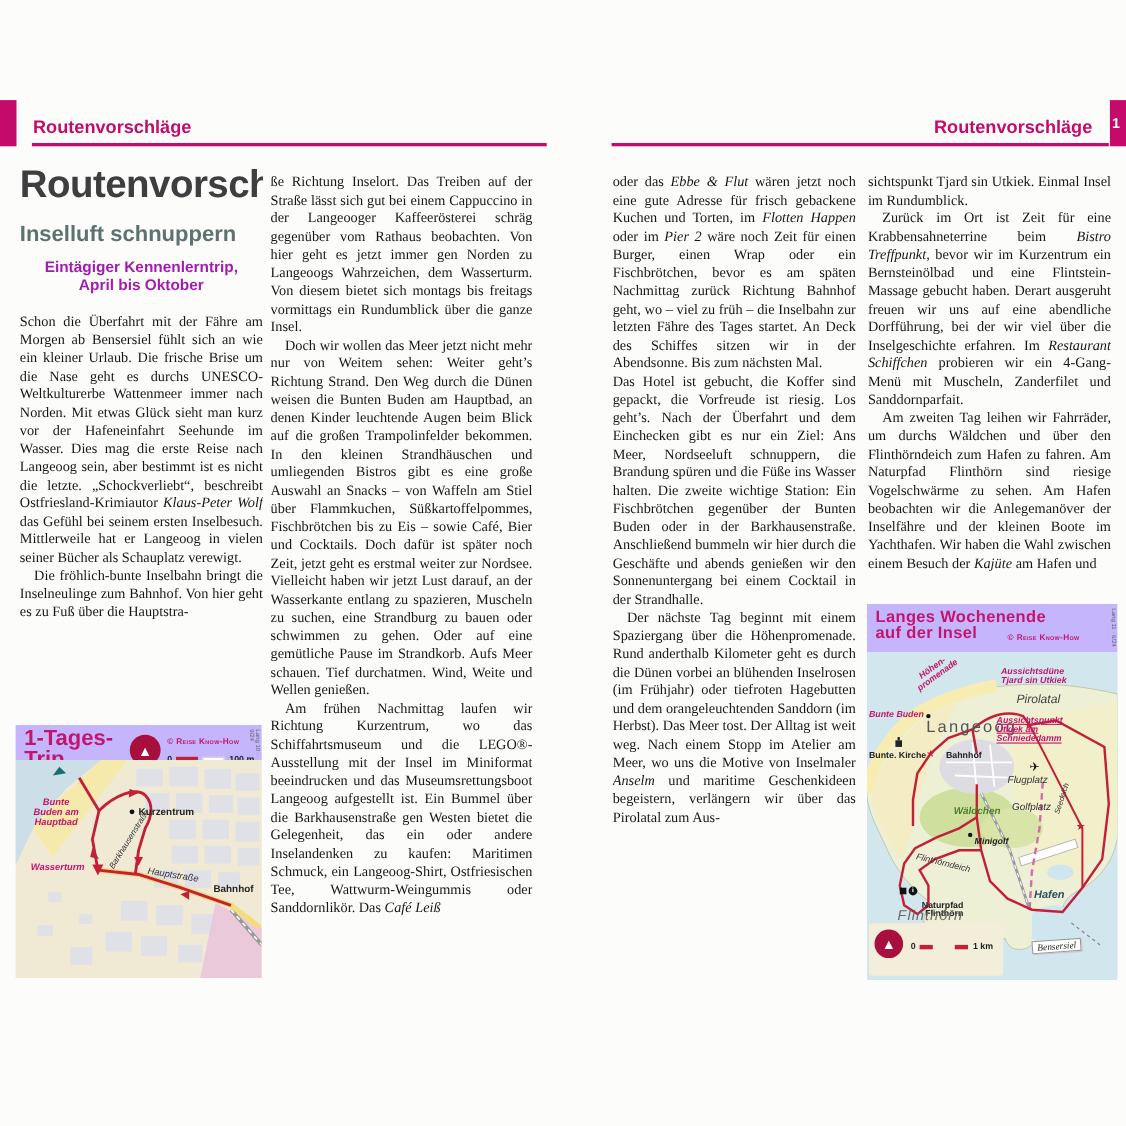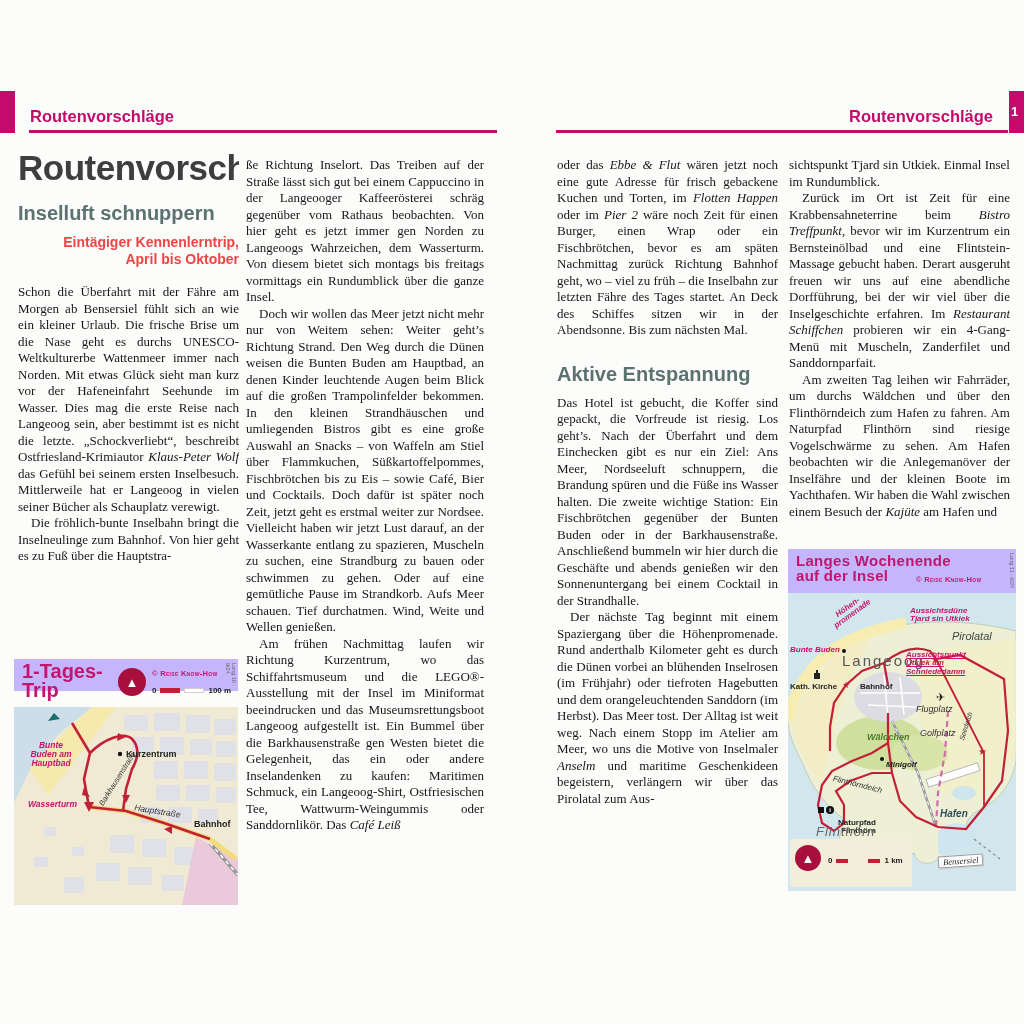--- a/index.html
+++ b/index.html
@@ -29,21 +29,21 @@
   #colL2{left:246px;top:157px;width:238px;height:736px;}
   #colR1{left:557px;top:157px;width:221px;height:750px;}
   #colR2{left:789px;top:157px;width:221px;height:390px;}
 
   h1.pagetitle{font:bold 35px "Liberation Sans",sans-serif;color:#3e3e40;
       letter-spacing:-0.5px;margin:0 0 15px;line-height:38px;}
   .excursion{font:bold 12.5px/15.5px "Liberation Sans",sans-serif;color:#47474a;
       margin:0 0 16px;text-align:left;}
   .excursion .arrow{color:#c40a6a;}
   h2.sect{font:bold 20px "Liberation Sans",sans-serif;color:#5c7270;margin:0 0 9px;text-align:left;}
-  h3.subsect{font:bold 14px/17px "Liberation Sans",sans-serif;color:#ef4444;margin:0 0 16px;text-align:right;}
+  h3.subsect{font:bold 14px/17px "Liberation Sans",sans-serif;color:#a21caf;margin:0 0 16px;text-align:center;}
   h2.sect2{margin-top:24px;}
   .pre{white-space:pre-line;}
 
   
   .map{position:absolute;overflow:hidden;}
   .map-head{position:relative;background:#c4b5fd;width:100%;}
   .map-title{position:absolute;font-family:"Liberation Sans",sans-serif;font-weight:bold;color:#c3156b;}
   .map-credit{position:absolute;font:bold 7.5px "Liberation Sans",sans-serif;color:#c3156b;
       font-variant:small-caps;letter-spacing:.3px;}
   .map-edition{position:absolute;right:1px;top:4px;writing-mode:vertical-rl;
@@ -61,21 +61,21 @@
   .mlabel{position:absolute;font-family:"Liberation Sans",sans-serif;line-height:1.05;}
   .magenta{color:#c3156b;font-weight:bold;font-style:italic;}
   .blk{color:#222;font-weight:bold;}
   .ital{color:#333;font-style:italic;}
   .dot{display:inline-block;width:4px;height:4px;border-radius:50%;background:#111;vertical-align:middle;}
 
   
   #mapDay{left:14px;top:659px;width:224px;height:246px;}
   #mapDay .map-head{height:32px;}
   #mapDay .map-title{left:8px;top:3px;font-size:20px;line-height:19px;}
-  #mapDay .map-body{height:198px;background:#f0ead5;margin-top:16px;}
+  #mapDay .map-body{height:198px;background:#f0ead5;}
   
   #mapWeek{left:788px;top:549px;width:228px;height:342px;}
   #mapWeek .map-head{height:44px;}
   #mapWeek .map-title{left:8px;top:4px;font-size:15px;line-height:15px;letter-spacing:.3px;}
   #mapWeek .map-body{height:298px;background:#d2e6ee;}
   .legendbox{position:absolute;left:2px;top:246px;width:122px;height:48px;background:#f2eeda;
       border-radius:3px;}
   .signbox{background:#fff;border:1px solid #999;padding:0 4px;font:italic 8.5px "Liberation Serif",serif;
       color:#222;transform:rotate(-4deg);box-shadow:1px 1px 0 #ccc;}
   .church{width:6px;height:6px;background:#222;position:absolute;}
@@ -106,21 +106,20 @@
 </div>
 
 <div class="col" id="colL2">
   <p><span>ße Richtung Inselort. Das Treiben auf der Straße lässt sich gut bei einem Cappuccino in der Langeooger Kaffeerösterei schräg gegenüber vom Rathaus beobachten. Von hier geht es jetzt immer gen Norden zu Langeoogs Wahrzeichen, dem </span><span class="b">Wasserturm.</span><span> Von diesem bietet sich montags bis freitags vormittags ein Rundumblick über die ganze Insel.</span></p>
   <p class="ind"><span>Doch wir wollen das Meer jetzt nicht mehr nur von Weitem sehen: Weiter geht’s Richtung Strand. Den Weg durch die Dünen weisen die </span><span class="b">Bunten Buden am Hauptbad,</span><span> an denen Kinder leuchtende Augen beim Blick auf die großen Trampolinfelder bekommen. In den kleinen Strandhäuschen und umliegenden Bistros gibt es eine große Auswahl an Snacks – von Waffeln am Stiel über Flammkuchen, Süßkartoffelpommes, Fischbrötchen bis zu Eis – sowie Café, Bier und Cocktails. Doch dafür ist später noch Zeit, jetzt geht es erstmal weiter zur Nordsee. Vielleicht haben wir jetzt Lust darauf, an der Wasserkante entlang zu spazieren, Muscheln zu suchen, eine Strandburg zu bauen oder schwimmen zu gehen. Oder auf eine gemütliche Pause im Strandkorb. Aufs Meer schauen. Tief durchatmen. Wind, Weite und Wellen genießen.</span></p>
   <p class="ind"><span>Am frühen Nachmittag laufen wir Richtung </span><span class="b">Kurzentrum,</span><span> wo das Schiffahrtsmuseum und die LEGO®-Ausstellung mit der Insel im Miniformat beeindrucken und das Museumsrettungsboot Langeoog aufgestellt ist. Ein Bummel über die </span><span class="b">Barkhausenstraße</span><span> gen Westen bietet die Gelegenheit, das ein oder andere Inselandenken zu kaufen: Maritimen Schmuck, ein Langeoog-Shirt, Ostfriesischen Tee, Wattwurm-Weingummis oder Sanddornlikör. Das </span><span class="i">Café Leiß</span></p>
 </div>
 
 <div class="col" id="colR1">
   <p><span>oder das </span><span class="i">Ebbe &amp; Flut</span><span> wären jetzt noch eine gute Adresse für frisch gebackene Kuchen und Torten, im </span><span class="i">Flotten Happen</span><span> oder im </span><span class="i">Pier 2</span><span> wäre noch Zeit für einen Burger, einen Wrap oder ein Fischbrötchen, bevor es am späten Nachmittag zurück Richtung </span><span class="b">Bahnhof</span><span> geht, wo – viel zu früh – die Inselbahn zur letzten Fähre des Tages startet. An Deck des Schiffes sitzen wir in der Abendsonne. Bis zum nächsten Mal.</span></p>
-  <h2 class="sect sect2">Aktive Entspannung</h2>
   <p><span>Das Hotel ist gebucht, die Koffer sind gepackt, die Vorfreude ist riesig. Los geht’s. Nach der Überfahrt und dem Einchecken gibt es nur ein Ziel: Ans Meer, Nordseeluft schnuppern, die Brandung spüren und die Füße ins Wasser halten. Die zweite wichtige Station: Ein Fischbrötchen gegenüber der </span><span class="b">Bunten Buden</span><span> oder in der </span><span class="b">Barkhausenstraße.</span><span> Anschließend bummeln wir hier durch die Geschäfte und abends genießen wir den Sonnenuntergang bei einem Cocktail in der Strandhalle.</span></p>
   <p class="ind"><span>Der nächste Tag beginnt mit einem Spaziergang über die </span><span class="b">Höhenpromenade.</span><span> Rund anderthalb Kilometer geht es durch die Dünen vorbei an blühenden Inselrosen (im Frühjahr) oder tiefroten Hagebutten und dem orangeleuchtenden Sanddorn (im Herbst). Das Meer tost. Der Alltag ist weit weg. Nach einem Stopp im </span><span class="b">Atelier am Meer,</span><span> wo uns die Motive von Inselmaler </span><span class="i">Anselm</span><span> und maritime Geschenkideen begeistern, verlängern wir über das Pirolatal zum Aus-</span></p>
 </div>
 
 <div class="col" id="colR2">
   <p><span>sichtspunkt </span><span class="b">Tjard sin Utkiek.</span><span> Einmal Insel im Rundumblick.</span></p>
   <p class="ind"><span>Zurück im Ort ist Zeit für eine Krabbensahneterrine beim </span><span class="i">Bistro Treffpunkt,</span><span> bevor wir im </span><span class="b">Kurzentrum</span><span> ein Bernsteinölbad und eine Flintstein-Massage gebucht haben. Derart ausgeruht freuen wir uns auf eine abendliche Dorfführung, bei der wir viel über die Inselgeschichte erfahren. Im </span><span class="i">Restaurant Schiffchen</span><span> probieren wir ein 4-Gang-Menü mit Muscheln, Zanderfilet und Sanddornparfait.</span></p>
   <p class="ind"><span>Am zweiten Tag leihen wir Fahrräder, um durchs Wäldchen und über den </span><span class="b">Flinthörndeich</span><span> zum </span><span class="b">Hafen</span><span> zu fahren. Am </span><span class="b">Naturpfad Flinthörn</span><span> sind riesige Vogelschwärme zu sehen. Am Hafen beobachten wir die Anlegemanöver der Inselfähre und der kleinen Boote im Yachthafen. Wir haben die Wahl zwischen einem Besuch der </span><span class="i">Kajüte</span><span> am Hafen und</span></p>
 </div>
 
@@ -260,29 +259,29 @@
         <text x="54" y="95" font-size="9">★</text>
         <text x="190" y="162" font-size="10">★</text>
       </g>
 
       <path d="M186,246 L212,266" stroke="#8a8a8a" stroke-width="1.2" stroke-dasharray="3 3" fill="none"></path>
     </svg>
     <div class="mlabel magenta pre" style="left:40px;top:24px;font-size:8px;transform:rotate(-36deg);transform-origin:left top;text-align:center;">Höhen-
 promenade</div>
     <div class="mlabel magenta pre" style="left:122px;top:14px;width:104px;font-size:8px;">Aussichtsdüne
 Tjard sin Utkiek</div>
-    <div class="mlabel ital" style="left:164px;top:38px;font-size:11px;color:#444;">Pirolatal</div>
+    <div class="mlabel ital" style="left:136px;top:38px;font-size:11px;color:#444;">Pirolatal</div>
     <div class="mlabel magenta" style="left:2px;top:53px;font-size:8px;">Bunte Buden</div>
     <span class="dot" style="position:absolute;left:54px;top:56px;"></span>
     <div class="mlabel" style="left:54px;top:60px;font-size:15px;color:#555;letter-spacing:2px;">Langeoog</div>
     <div class="mlabel magenta pre" style="left:118px;top:58px;width:100px;text-align:left;font-size:8px;text-decoration:underline;">Aussichtspunkt
 Utkiek am
 Schniededamm</div>
     <div class="church" style="left:26px;top:80px;"></div>
-    <div class="mlabel blk" style="left:2px;top:90px;font-size:8px;">Kath. Kirche</div>
+    <div class="mlabel blk" style="left:2px;top:90px;font-size:8px;">Bunte. Kirche</div>
     <div class="mlabel blk" style="left:72px;top:90px;font-size:8px;">Bahnhof</div>
     <span class="plane" style="left:148px;top:98px;">✈</span>
     <div class="mlabel ital" style="left:128px;top:112px;font-size:9px;">Flugplatz</div>
     <div class="mlabel ital" style="left:132px;top:136px;font-size:9px;">Golfplatz</div>
     <div class="mlabel" style="left:62px;top:140px;font-size:9px;color:#4e7a28;font-weight:bold;font-style:italic;margin-left:17px;">Wäldchen</div>
     <span class="dot" style="position:absolute;left:92px;top:164px;"></span>
     <div class="mlabel blk" style="left:98px;top:168px;font-size:8px;font-style:italic;">Minigolf</div>
     <div class="mlabel ital" style="left:46px;top:182px;font-size:8px;transform:rotate(14deg);transform-origin:left top;">Flinthörndeich</div>
     <div class="sq-ico" style="left:30px;top:214px;"></div>
     <div class="info-ico" style="left:38px;top:213px;">i</div>

